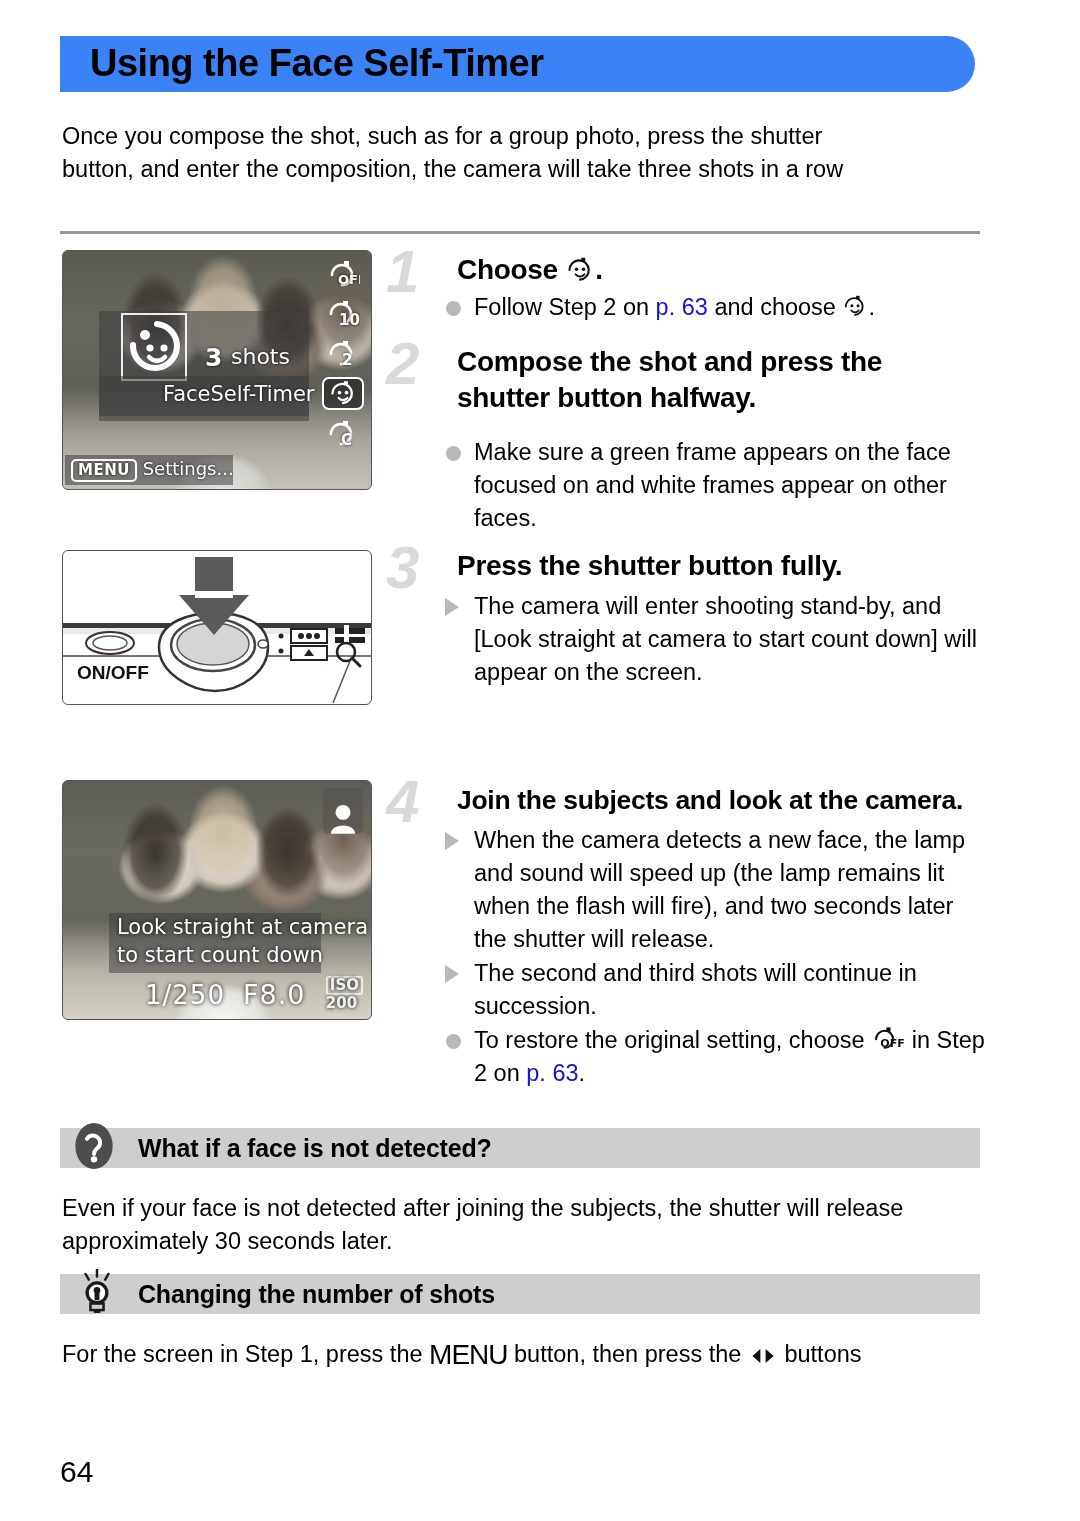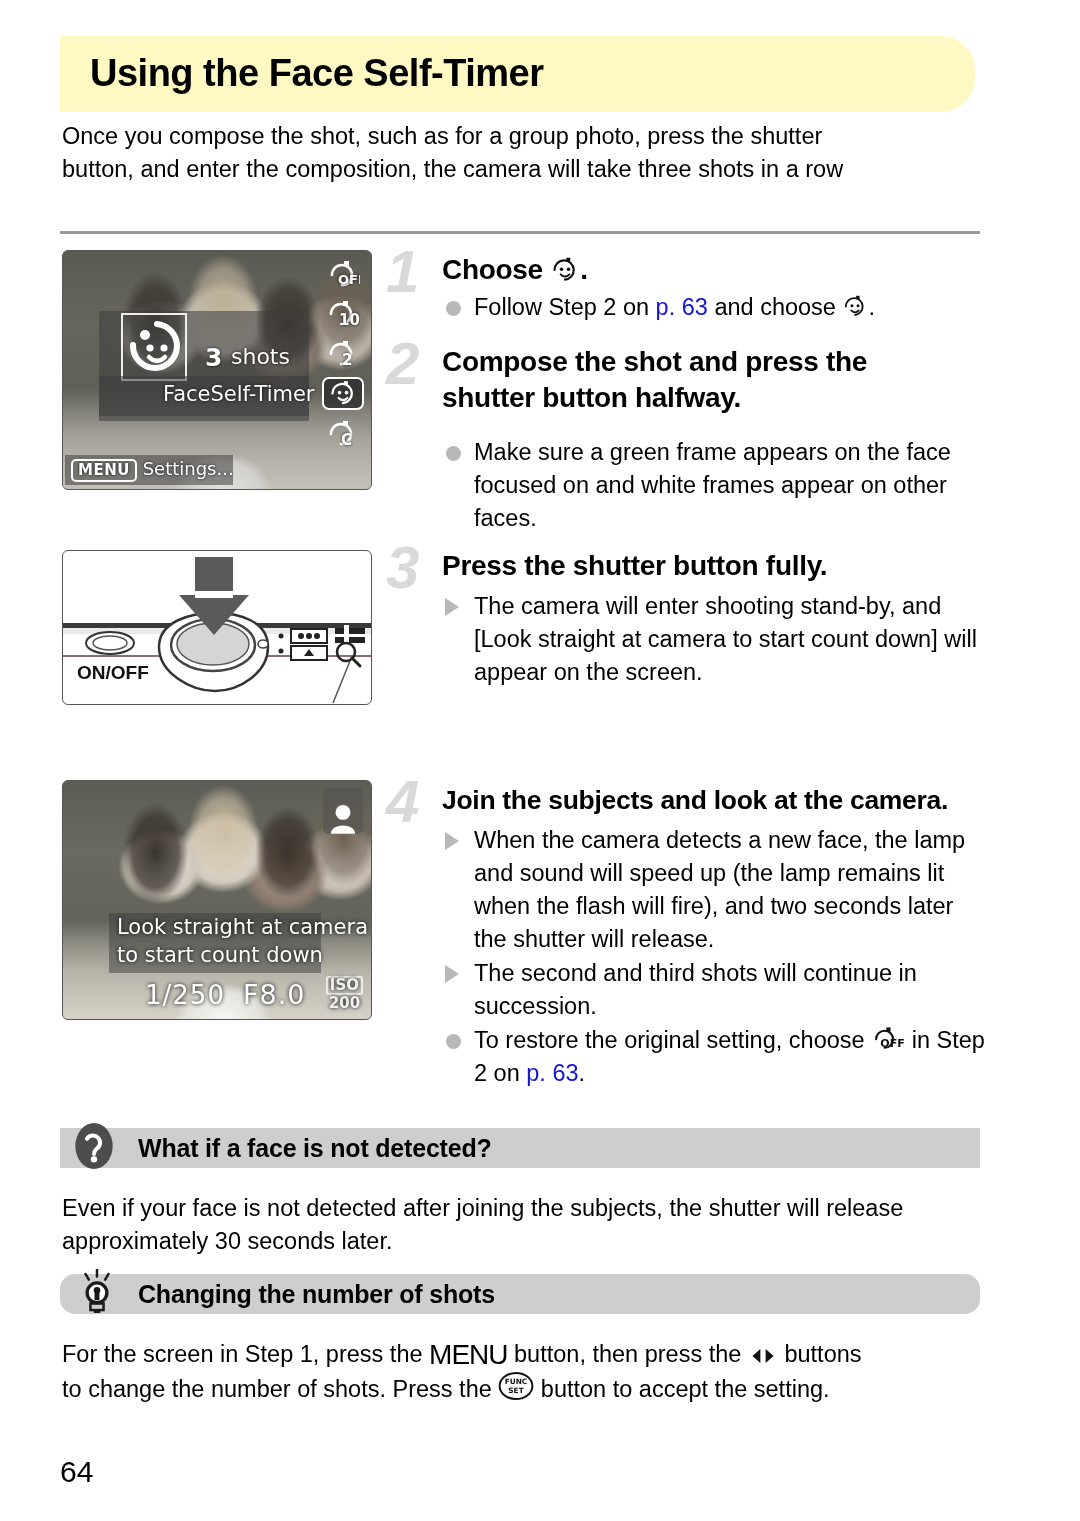--- a/index.html
+++ b/index.html
@@ -13,22 +13,22 @@
     position: relative;
     overflow: hidden;
   }
 
   
   .title-bar {
     position: absolute;
     left: 60px;
     top: 36px;
     width: 915px;
-    height: 76px;
-    background: #fef9c3;
+    height: 56px;
+    background: #3b82f6;
     border-radius: 0 34px 34px 0;
   }
   .title-text {
     position: absolute;
     left: 30px;
     top: 50%;
     transform: translateY(-52%);
     font-size: 38px;
     font-weight: bold;
     letter-spacing: -0.5px;
@@ -150,21 +150,20 @@
     font-family: "DejaVu Sans", sans-serif;
     white-space: nowrap;
   }
   .osd-bar {
     position: absolute;
     background: rgba(60,60,60,0.5);
   }
   .iso-badge {
     position: absolute;
     color: #f0f0f0;
-    text-align: center;
     font-family: "DejaVu Sans", sans-serif;
     line-height: 1;
     text-shadow: 0 0 4px rgba(0,0,0,1);
   }
   .iso-badge .iso-word {
     display: inline-block;
     border: 2px solid #f0f0f0;
     border-radius: 3px;
     padding: 0 2px;
     font-size: 15px;
@@ -190,21 +189,21 @@
     left: -2px;
     top: -10px;
     font-size: 60px;
     font-weight: bold;
     font-style: italic;
     color: #d9d9d9;
     line-height: 1;
     user-select: none;
   }
   .step-head {
-    margin-left: 54px;
+    margin-left: 69px;
     font-size: 28px;
     font-weight: bold;
     line-height: 36px;
     letter-spacing: -0.3px;
   }
   .bullets { margin-left: 54px; margin-top: 3px; }
   .bullet {
     position: relative;
     padding-left: 32px;
     font-size: 23.5px;
@@ -508,21 +507,21 @@
       <circle cx="22" cy="42" r="3.6" fill="#fff"></circle>
     </svg>
   </span>
   <span class="ctitle">What if a face is not detected?</span>
 </div>
 <div class="callout-body" style="top:1192px;">
   <div>Even if your face is not detected after joining the subjects, the shutter will release</div>
   <div>approximately 30 seconds later.</div>
 </div>
 
-<div class="callout-bar" style="top:1274px;border-radius:15px;">
+<div class="callout-bar" style="top:1274px;">
   <span class="ico" style="left:18px;">
     <svg viewBox="0 0 46 56" width="38" height="46">
       <line x1="23" y1="1" x2="23" y2="9" stroke="#1a1a1a" stroke-width="3" stroke-linecap="round"></line>
       <line x1="9" y1="6" x2="13" y2="13" stroke="#1a1a1a" stroke-width="3" stroke-linecap="round"></line>
       <line x1="37" y1="6" x2="33" y2="13" stroke="#1a1a1a" stroke-width="3" stroke-linecap="round"></line>
       <circle cx="23" cy="29" r="14" fill="#1a1a1a"></circle>
       <circle cx="23" cy="29" r="10" fill="#ffffff"></circle>
       <circle cx="23" cy="26" r="4" fill="#1a1a1a"></circle>
       <rect x="20" y="28" width="6" height="10" fill="#1a1a1a"></rect>
       <rect x="15" y="42" width="16" height="8" fill="none" stroke="#1a1a1a" stroke-width="3"></rect>
@@ -531,22 +530,15 @@
   </span>
   <span class="ctitle">Changing the number of shots</span>
 </div>
 <div class="callout-body" style="top:1338px;">
   <div>
     <span>For the screen in Step 1, press the </span><span class="inline-menu">MENU</span><span> button, then press the </span><svg class="glyph" viewBox="0 0 34 22" width="30" height="20">
         <path d="M14 3 L14 19 L5 11 Z" fill="#111"></path>
         <path d="M20 3 L20 19 L29 11 Z" fill="#111"></path>
       </svg><span> buttons</span>
   </div>
-  <div>
-    <span>to change the number of shots. Press the </span><svg class="glyph" viewBox="0 0 44 36" width="36" height="30">
-        <ellipse cx="22" cy="18" rx="20" ry="16" fill="none" stroke="#111" stroke-width="2.4"></ellipse>
-        <text x="22" y="16" text-anchor="middle" font-family="DejaVu Sans, sans-serif" font-size="9" font-weight="bold" fill="#111">FUNC</text>
-        <text x="22" y="27" text-anchor="middle" font-family="DejaVu Sans, sans-serif" font-size="9" font-weight="bold" fill="#111">SET</text>
-      </svg><span> button to accept the setting.</span>
-  </div>
 </div>
 
 <div class="page-num">64</div>
 
 </body></html>

